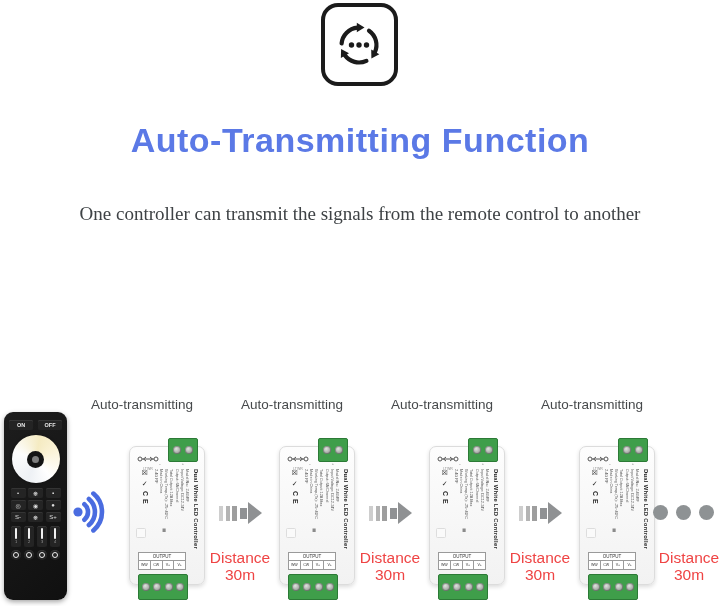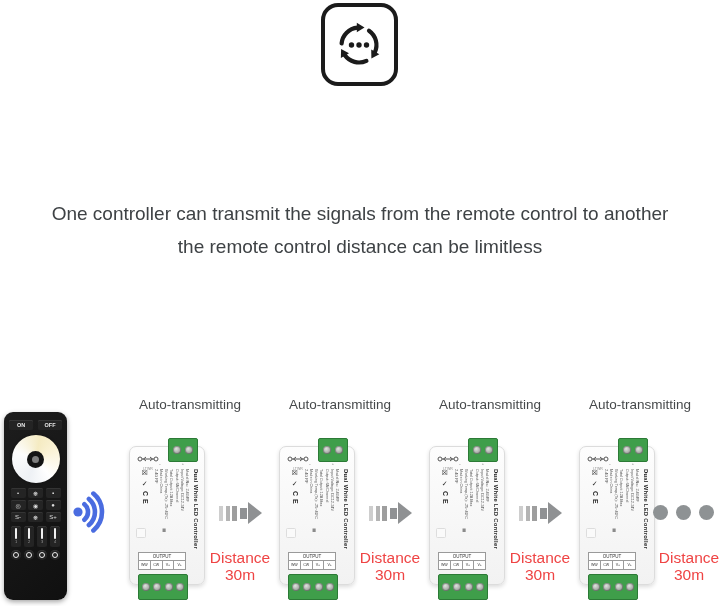--- a/index.html
+++ b/index.html
@@ -7,24 +7,24 @@
     position:relative;width:720px;height:606px;background:#fff;overflow:hidden;
     font-family:"Liberation Sans","DejaVu Sans",sans-serif;
   }
   
   .top-icon{position:absolute;left:320px;top:2px;width:80px;height:86px;}
   .main-title{
     position:absolute;left:0;top:121px;width:720px;text-align:center;
     font-size:34px;font-weight:bold;letter-spacing:.5px;color:var(--accent,#5b79e6);
   }
   .desc{position:absolute;left:0;top:197px;width:720px;text-align:center;
-    font-size:19px;color:#3e4245;}
+    font-size:19px;color:#3e4245;font-family:Liberation Serif, serif;}
   .desc div{height:33px;line-height:33px;}
   
-  .auto-label{position:absolute;top:397px;width:150px;text-align:right;
+  .auto-label{position:absolute;top:397px;width:150px;text-align:left;
     font-size:13.5px;color:#46494b;}
   .distance-label{position:absolute;top:549px;width:80px;text-align:center;
     font-size:15.5px;color:#ef4444;line-height:17px;}
   
   .remote{position:absolute;left:4px;top:412px;width:63px;height:188px;
     background:linear-gradient(135deg,#1d1d1d,#101010);border-radius:9px;
     box-shadow:0 2px 5px rgba(0,0,0,.35);}
   .r-onoff{display:flex;justify-content:space-between;padding:8px 5px 0 5px;}
   .r-onoff .rbtn{width:24px;height:10px;background:#242424;border-radius:2px;
     color:#e9e9e9;font-size:5.5px;font-weight:bold;display:flex;align-items:center;justify-content:center;
@@ -111,23 +111,23 @@
         <polygon points="44.5,25.5 36.8,20.8 36.8,30.2"></polygon>
         <polygon points="44.5,25.5 36.8,20.8 36.8,30.2" transform="rotate(120 39 43)"></polygon>
         <polygon points="44.5,25.5 36.8,20.8 36.8,30.2" transform="rotate(240 39 43)"></polygon>
         <circle cx="31.5" cy="43" r="2.7"></circle>
           <circle cx="39" cy="43" r="2.7"></circle>
           <circle cx="46.5" cy="43" r="2.7"></circle>
       </g>
     </svg>
   </div>
 
+  <div class="main-title">Auto-Transmitting Function</div>
   <div class="desc">
     <div>One controller can transmit the signals from the remote control to another</div>
-    <div>the remote control distance can be limitless</div>
   </div>
 
   <div class="auto-label" style="left:91px">Auto-transmitting</div>
   <div class="auto-label" style="left:241px">Auto-transmitting</div>
   <div class="auto-label" style="left:391px">Auto-transmitting</div>
   <div class="auto-label" style="left:541px">Auto-transmitting</div>
 
   <div class="remote">
     <div class="r-onoff">
       <div class="rbtn">ON</div>

